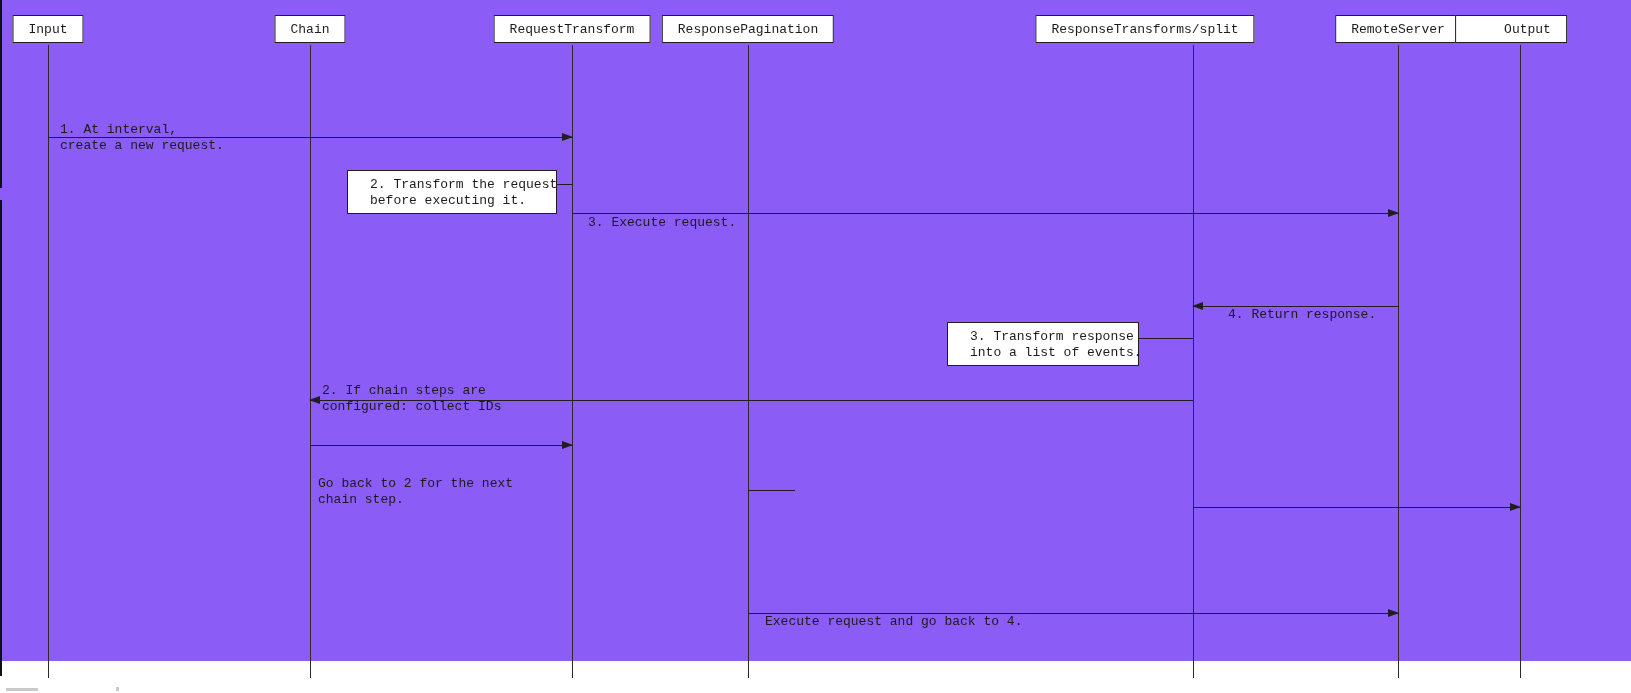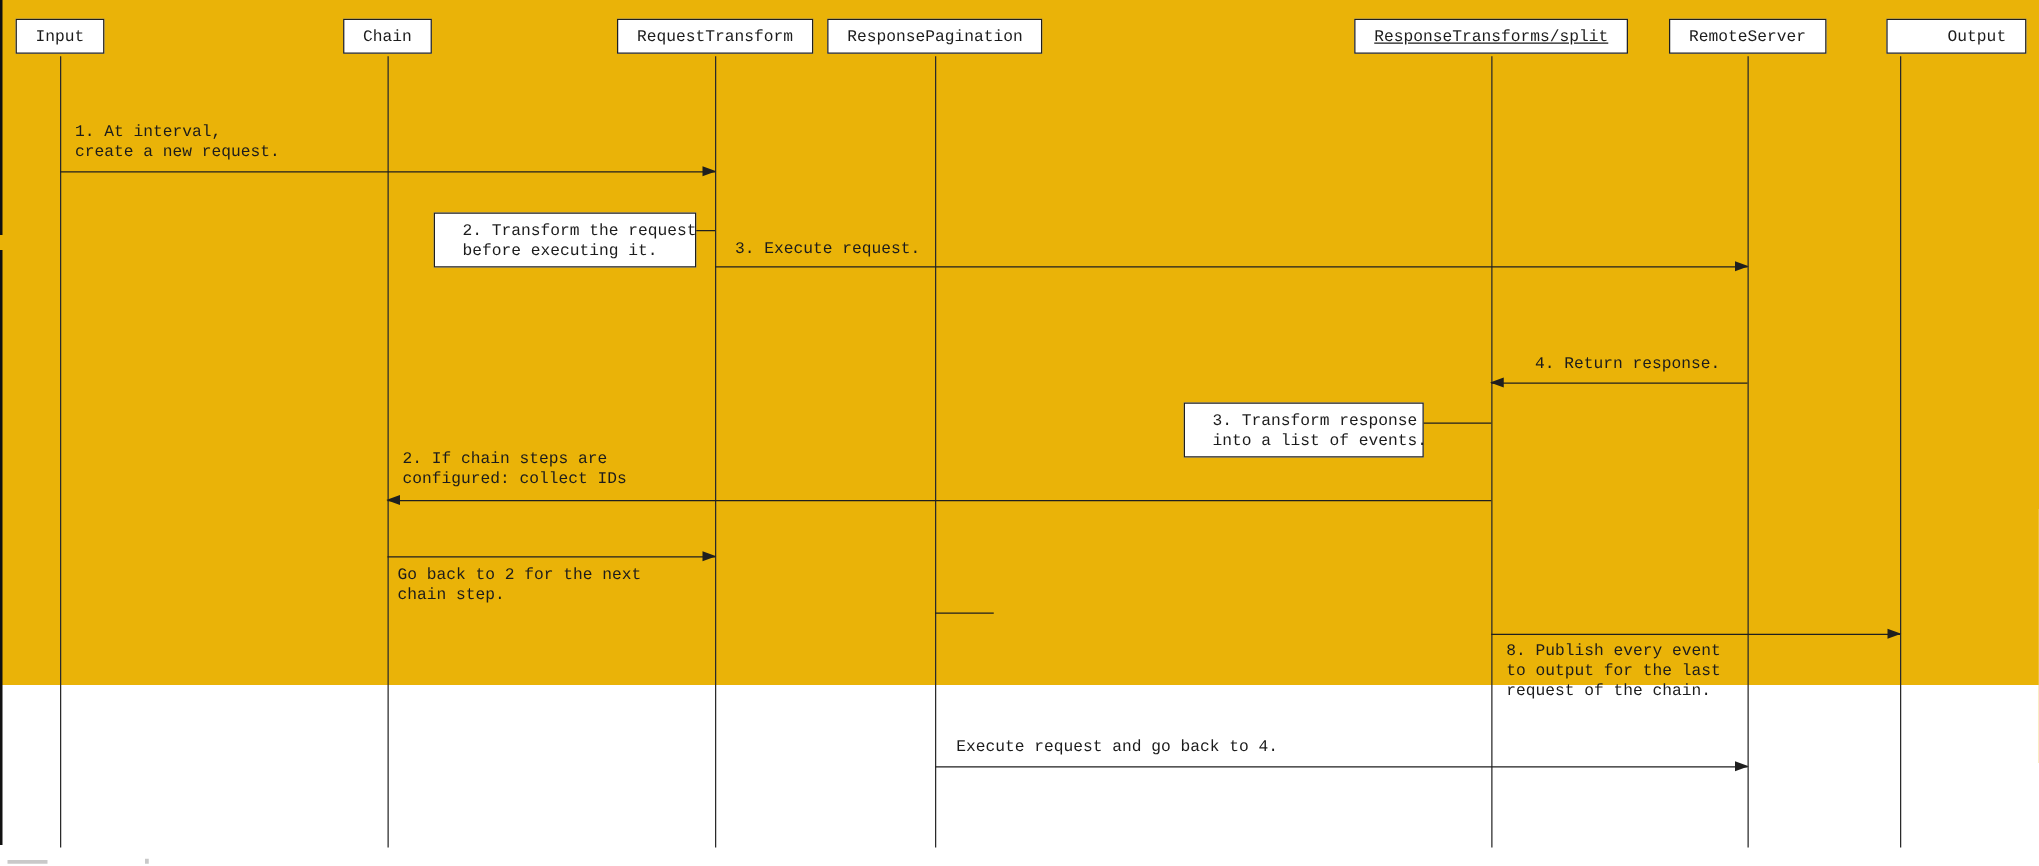--- a/index.html
+++ b/index.html
@@ -2,21 +2,21 @@
 <html><head>
 <meta charset="utf-8">
 <style>
   html, body { margin:0; padding:0; }
   body {
     width:1631px; height:693px; overflow:hidden;
     background:#ffffff;
     font-family:"Liberation Mono","DejaVu Sans Mono",monospace;
     font-size:13px; color:#1c1c1c;
   }
-  #canvas { position:relative; width:1631px; height:548px; background:#eab308; }
+  #canvas { position:relative; width:1631px; height:661px; background:#8b5cf6; }
 
   
   .hbox {
     position:absolute; top:15px; height:28px;
     transform:translateX(-50%);
     border:1px solid #1f1f1f; background:#ffffff;
     line-height:28px; padding:0 15px; white-space:nowrap;
     text-align:center; box-sizing:border-box;
   }
 
@@ -26,21 +26,21 @@
     border-left:1px solid #2a2a2a;
   }
 
   
   .arrow { position:absolute; height:0; border-top:1px solid #1f1f1f; }
   .head { position:absolute; width:0; height:0; top:-5px; }
   .head.right { right:-1px; border-left:11px solid #1f1f1f; border-top:4.5px solid transparent; border-bottom:4.5px solid transparent; }
   .head.left  { left:-1px;  border-right:11px solid #1f1f1f; border-top:4.5px solid transparent; border-bottom:4.5px solid transparent; }
 
   
-  .mlabel { position:absolute; line-height:16px; white-space:nowrap; }
+  .mlabel { position:absolute; line-height:16px; white-space:nowrap;margin-top:24px; }
 
   
   .nbox {
     position:absolute; border:1px solid #1f1f1f; background:#ffffff;
     padding:6px 22px; line-height:16px; white-space:nowrap; box-sizing:border-box;
   }
 
   
   .edge-line { position:absolute; left:0; width:0; border-left:2px solid #111; }
   .artifact  { position:absolute; background:#c9c9c9; }
@@ -60,23 +60,23 @@
   <div class="lifeline" style="left:572px;"></div>
   <div class="lifeline" style="left:748px;"></div>
   <div class="lifeline" style="left:1193px;"></div>
   <div class="lifeline" style="left:1398px;"></div>
   <div class="lifeline" style="left:1520px;"></div>
 
   <div class="hbox" style="left:48px;"><span>Input</span></div>
   <div class="hbox" style="left:310px;"><span>Chain</span></div>
   <div class="hbox" style="left:572px;"><span>RequestTransform</span></div>
   <div class="hbox" style="left:748px;"><span>ResponsePagination</span></div>
-  <div class="hbox" style="left:1193px;text-decoration:underline;"><span>ResponseTransforms/split</span></div>
+  <div class="hbox" style="left:1145px;"><span>ResponseTransforms/split</span></div>
   <div class="hbox" style="left:1398px;"><span>RemoteServer</span></div>
-  <div class="hbox" style="left:1565px;padding-left:48px;"><span>Output</span></div>
+  <div class="hbox" style="left:1511px;padding-left:48px;"><span>Output</span></div>
 
   <div class="mlabel" style="left:60px; top:98px;">
     <div>1. At interval,</div>
     <div>create a new request.</div>
   </div>
   <div class="arrow" style="left:48px; top:137px; width:524px;">
     <span class="head right"></span>
   </div>
 
   <div class="nbox" style="left:347px; top:170px; width:210px; height:44px;">
@@ -119,25 +119,20 @@
   <div class="mlabel" style="left:318px; top:452px;">
     <div>Go back to 2 for the next</div>
     <div>chain step.</div>
   </div>
 
   <div class="arrow" style="left:748px; top:490px; width:47px;"></div>
 
   <div class="arrow" style="left:1193px; top:507px; width:327px;">
     <span class="head right"></span>
   </div>
-  <div class="mlabel" style="left:1205px; top:513px;">
-    <div>8. Publish every event</div>
-    <div>to output for the last</div>
-    <div>request of the chain.</div>
-  </div>
 
   <div class="mlabel" style="left:765px; top:590px;">
     <div>Execute request and go back to 4.</div>
   </div>
   <div class="arrow" style="left:748px; top:613px; width:650px;">
     <span class="head right"></span>
   </div>
 
 </div>
 

